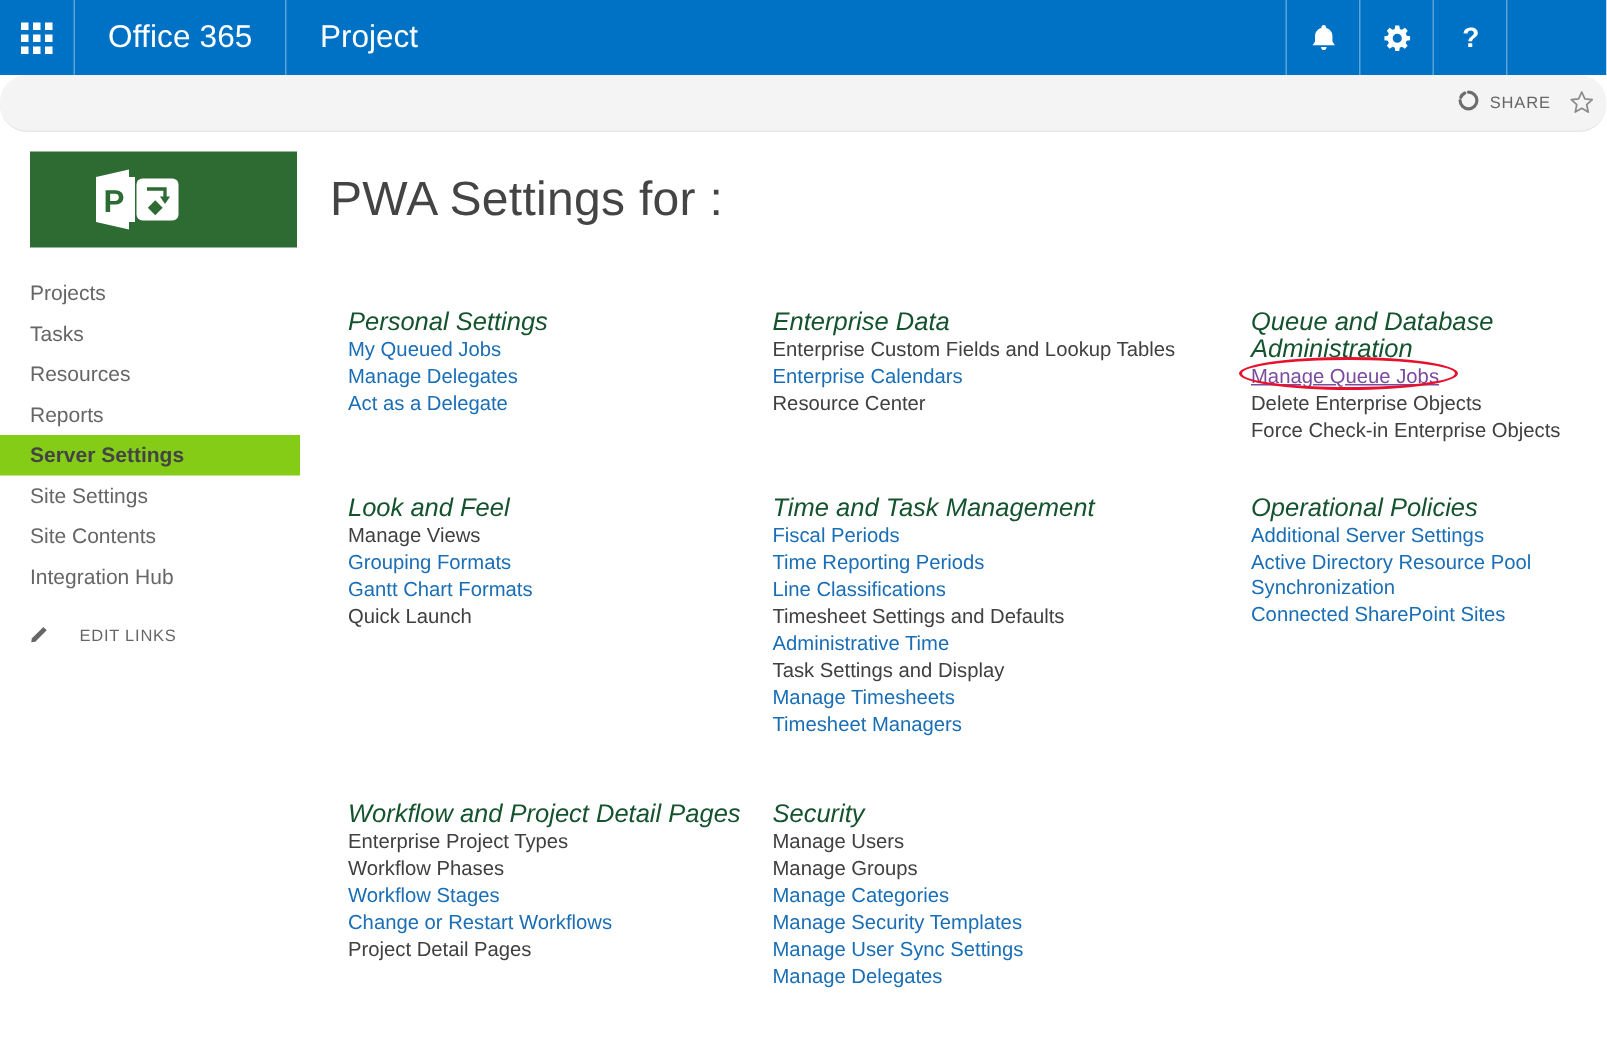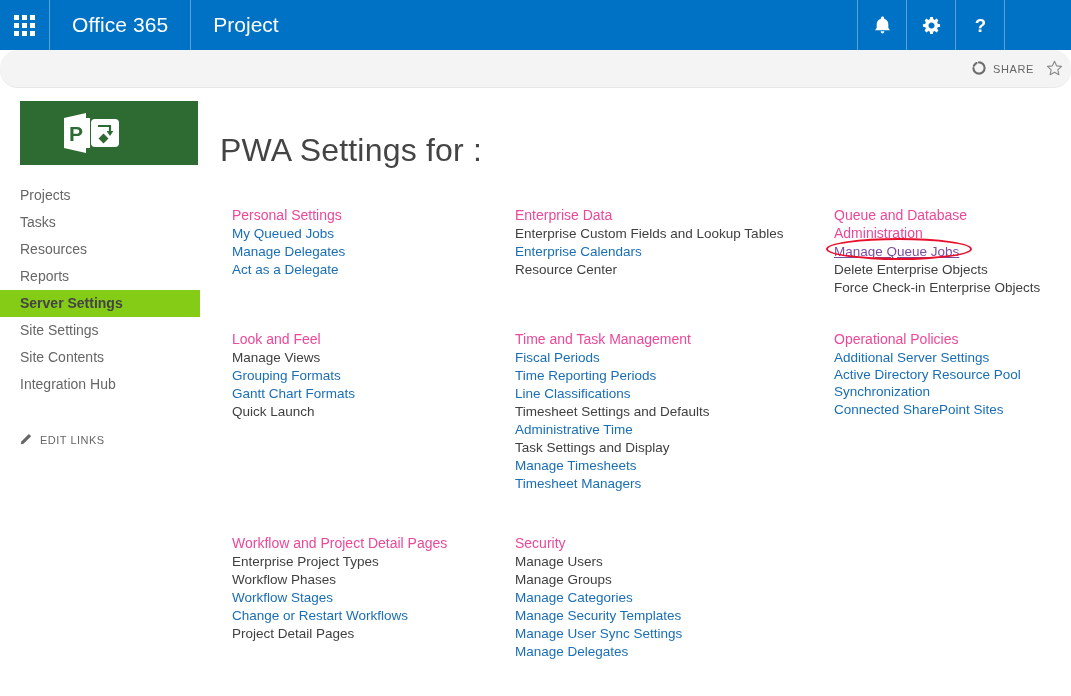--- a/index.html
+++ b/index.html
@@ -127,21 +127,21 @@
     height: 64px;
     background: #2E6B33;
     display: flex;
     align-items: center;
     padding-left: 40px;
     box-sizing: border-box;
   }
   #page-title {
     position: absolute;
     left: 220px;
-    top: 44px;
+    top: 26px;
     font-size: 32px;
     font-weight: 300;
     color: #444444;
     letter-spacing: 0.2px;
     white-space: nowrap;
   }
 
   
   #left-nav {
     position: absolute;
@@ -159,23 +159,23 @@
     cursor: pointer;
   }
   .nav-item.selected {
     background: #84cc16;
     color: #444444;
     font-weight: bold;
   }
   #edit-links {
     display: flex;
     align-items: center;
-    gap: 7px;
+    gap: 20px;
     padding: 6px 0 6px 20px;
-    margin-top: 28px;
+    margin-top: 12px;
     font-size: 11px;
     letter-spacing: 0.5px;
     color: #666666;
     cursor: pointer;
   }
 
   
   #settings-area {
     position: absolute;
     left: 232px;
@@ -188,25 +188,26 @@
   }
   .settings-col {
     box-sizing: border-box;
     padding-right: 14px;
   }
   .settings-col.c1 { width: 283px; }
   .settings-col.c2 { width: 319px; }
   .settings-col.c3 { width: 238px; }
 
   .group-title {
-    font-size: 14px;
-    color: #ec4899;
+    font-size: 17px;
+    color: #14532d;
     line-height: 18px;
     margin: 0 0 0 0;
     font-weight: normal;
+    font-style: italic;
   }
   .group-links {
     margin: 0;
     padding: 0;
     list-style: none;
   }
   .group-links li { margin: 0; padding: 0; }
   .glink {
     display: inline-block;
     font-size: 13.5px;

